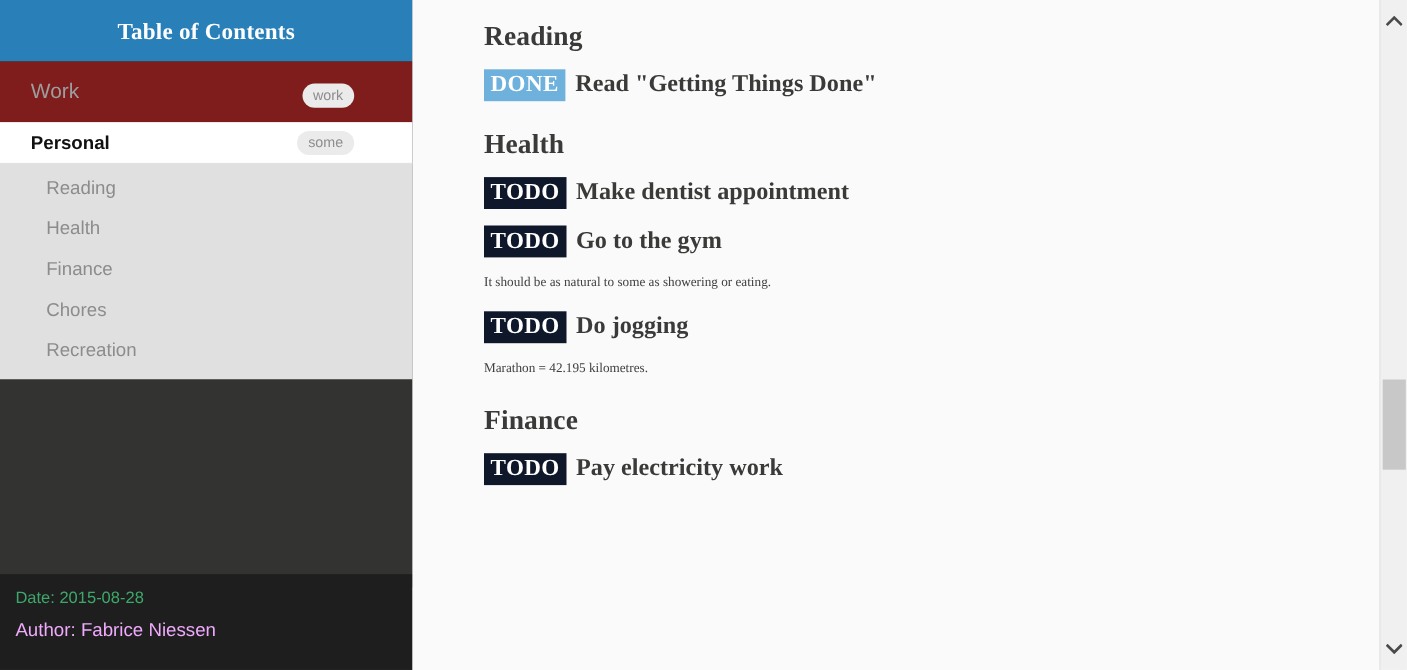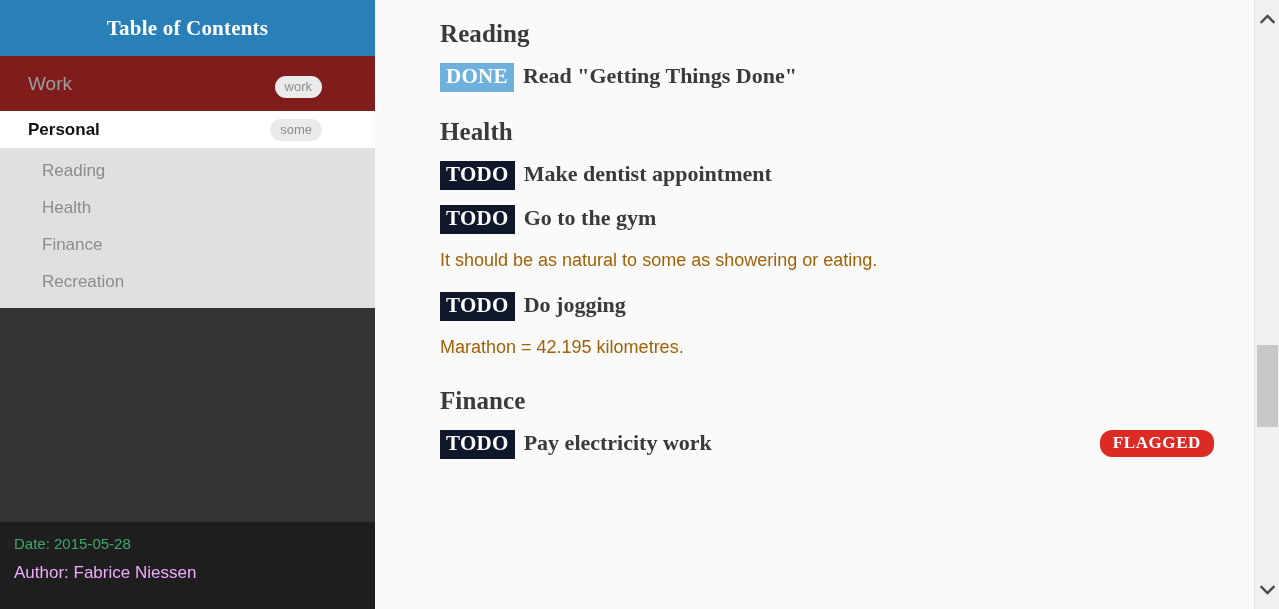--- a/index.html
+++ b/index.html
@@ -182,23 +182,23 @@
     display: inline-block;
     margin-right: 9px;
     letter-spacing: 0.3px;
   }
   .kw-todo { background: #0f172a; }
   .kw-done { background: #6eb1dd; }
 
   .task-title { display: inline-block; }
 
   .para {
-    font-family: Liberation Sans, sans-serif;
-    font-size: 18px;
-    color: #a16207;
+    font-family: Liberation Serif, serif;
+    font-size: 12px;
+    color: #404040;
     margin: 0 0 16px 0;
     line-height: 1.5;
   }
 
   .flag-wrap {
     position: absolute;
     right: 0;
     top: -2px;
   }
   .flag-badge {
@@ -281,29 +281,32 @@
         <div class="toc-sub-item">
           <span>Reading</span>
         </div>
         <div class="toc-sub-item">
           <span>Health</span>
         </div>
         <div class="toc-sub-item">
           <span>Finance</span>
         </div>
         <div class="toc-sub-item">
+          <span>Chores</span>
+        </div>
+        <div class="toc-sub-item">
           <span>Recreation</span>
         </div>
       </div>
 
       <div class="toc-filler"></div>
     </div>
 
     <div class="toc-footer">
-      <div class="meta-date">Date: 2015-05-28</div>
+      <div class="meta-date">Date: 2015-08-28</div>
       <div class="meta-author">Author: Fabrice Niessen</div>
     </div>
   </div>
 
   <div id="content">
     <div class="doc">
 
       <h2 class="sec-heading">Reading</h2>
 
       <div class="task">
@@ -330,23 +333,20 @@
         <span class="task-title">Do jogging</span>
       </div>
 
       <p class="para">Marathon = 42.195 kilometres.</p>
 
       <h2 class="sec-heading tight-top">Finance</h2>
 
       <div class="task">
         <span class="kw kw-todo">TODO</span>
         <span class="task-title">Pay electricity work</span>
-        <span class="flag-wrap">
-          <span class="flag-badge">FLAGGED</span>
-        </span>
       </div>
 
     </div>
   </div>
 
   <div id="scrollbar">
     <div class="sb-arrow up">
       <span>
         <svg width="15" height="10" viewBox="0 0 15 10" aria-hidden="true">
           <polyline points="1.5,8 7.5,2 13.5,8" fill="none" stroke="#4a4a4a" stroke-width="2.4" stroke-linecap="square" stroke-linejoin="miter"></polyline>

